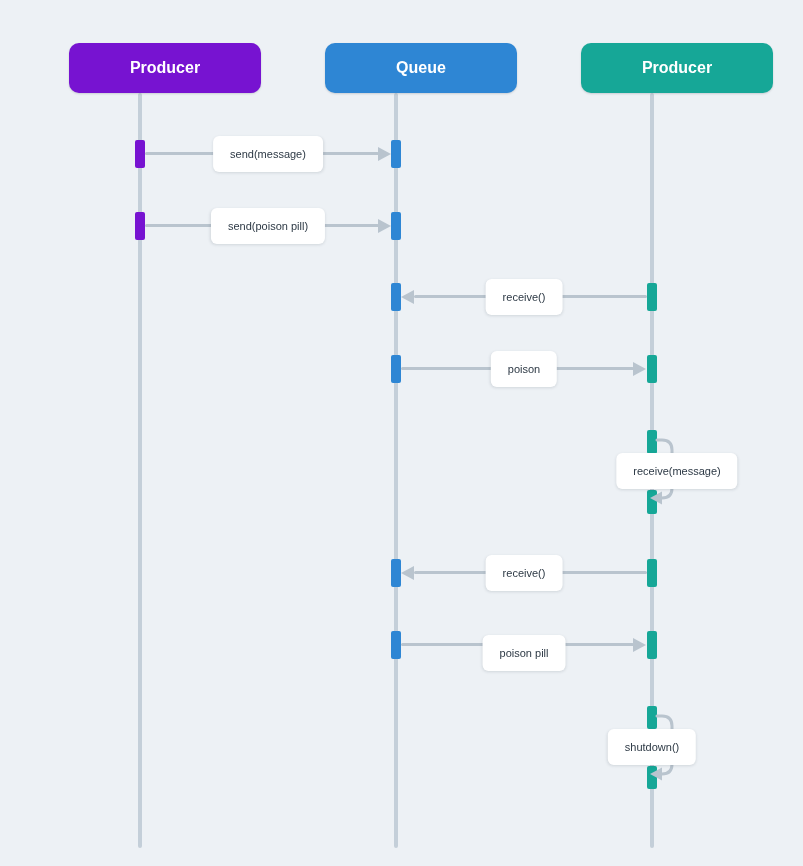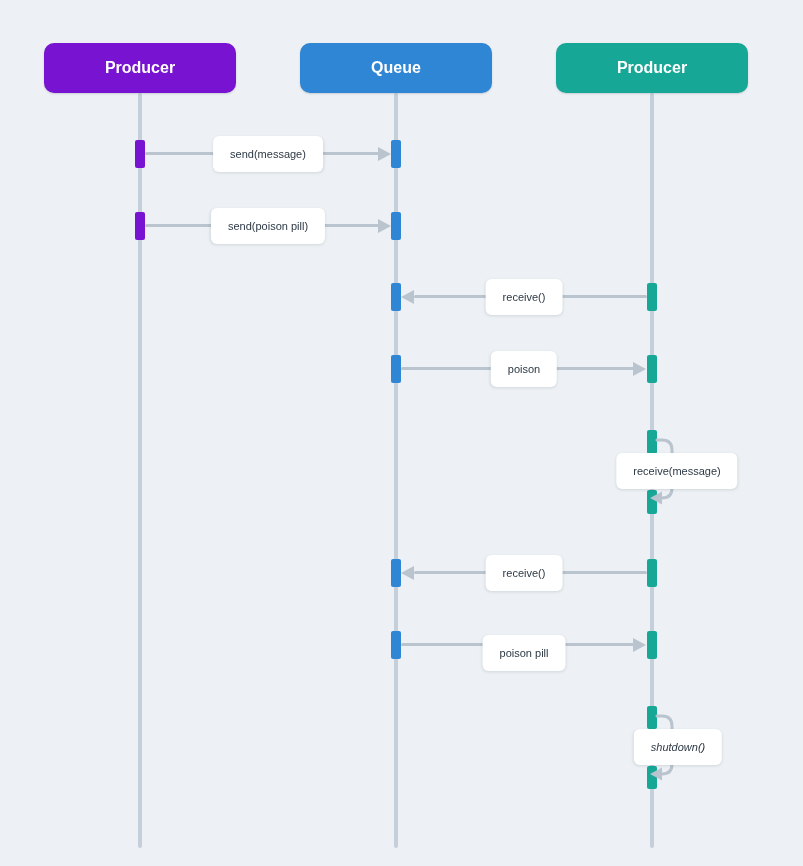--- a/index.html
+++ b/index.html
@@ -11,20 +11,21 @@
     overflow:hidden;
   }
   .actor{
     position:absolute;
     width:192px;height:50px;
     border-radius:10px;
     color:#ffffff;
     font-size:16px;font-weight:bold;
     display:flex;align-items:center;justify-content:center;
     box-shadow:0 1px 2px rgba(40,50,60,0.18);
+    margin-left:25px;
   }
   .lifeline{
     position:absolute;
     width:4px;
     background:#c4cfd9;
     border-radius:2px;
   }
   .bar{
     position:absolute;
     width:10px;
@@ -122,15 +123,15 @@
   <div class="msglabel" style="left:524px;top:573px;">receive()</div>
 
   <div class="msgline" style="left:401px;top:643px;width:233px;"></div>
   <div class="arrow-right" style="left:633px;top:638px;"></div>
   <div class="msglabel" style="left:524px;top:645px;margin-top:8px;">poison pill</div>
 
   <svg class="selfloop" style="left:645px;top:701px;" width="40" height="90" viewBox="0 0 40 90">
     <path d="M 12 15 H 17 Q 27 15 27 25 V 63 Q 27 73 17 73 H 16" fill="none" stroke="#b9c4ce" stroke-width="3" stroke-linecap="round"></path>
     <polygon points="17,66.5 17,79.5 5,73" fill="#b9c4ce"></polygon>
   </svg>
-  <div class="msglabel" style="left:678px;top:747px;font-style:italic;">shutdown()</div>
+  <div class="msglabel" style="left:652px;top:747px;">shutdown()</div>
 
 </div>
 
 </body></html>

